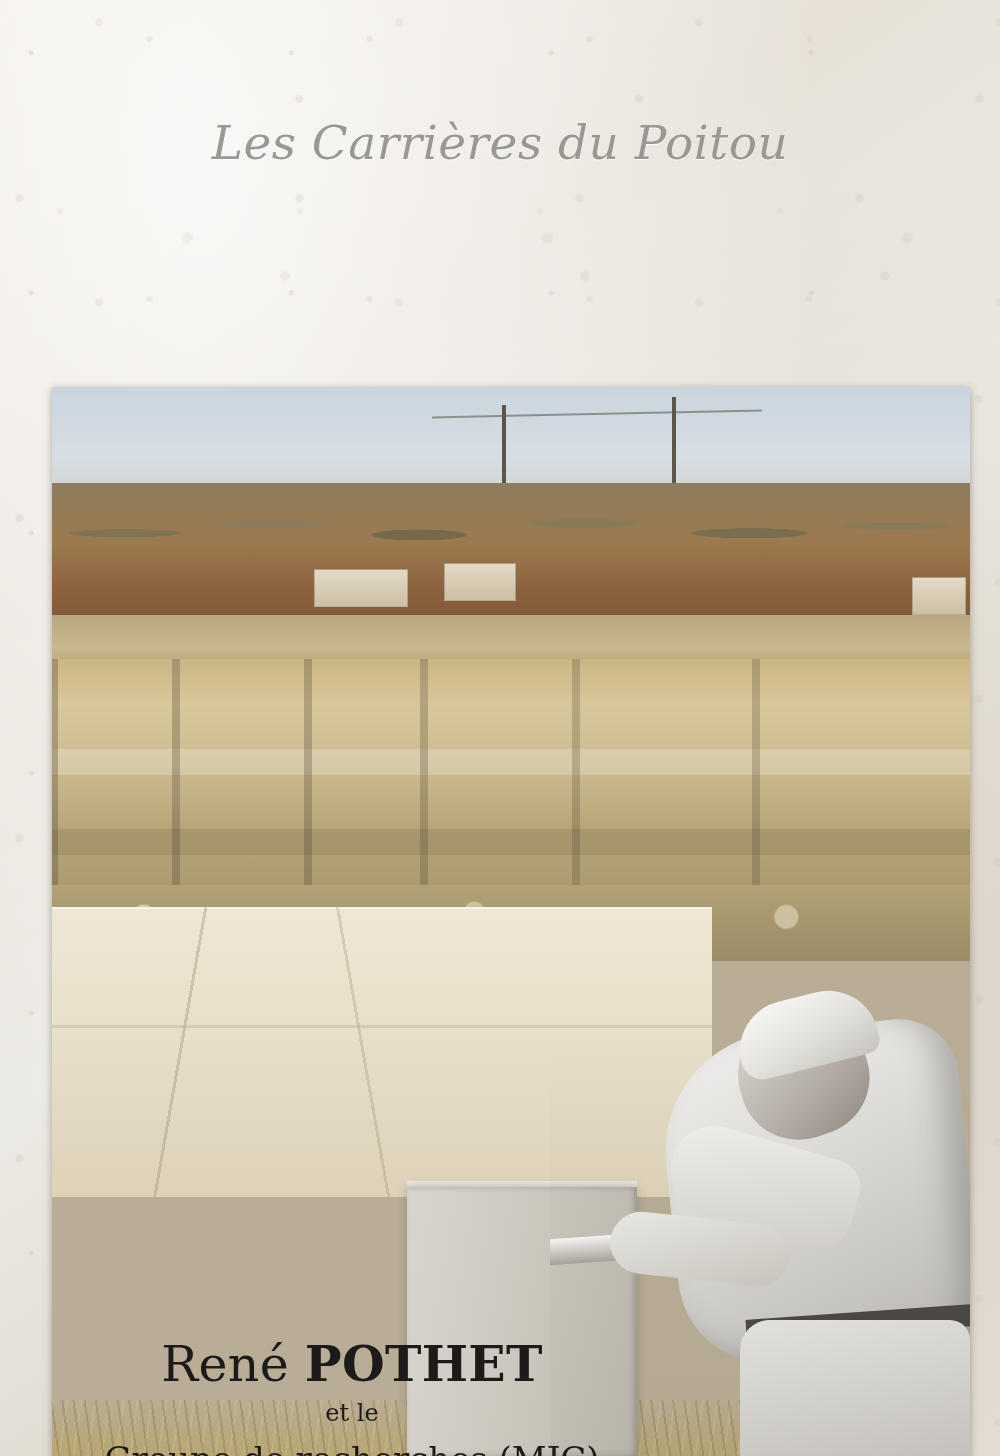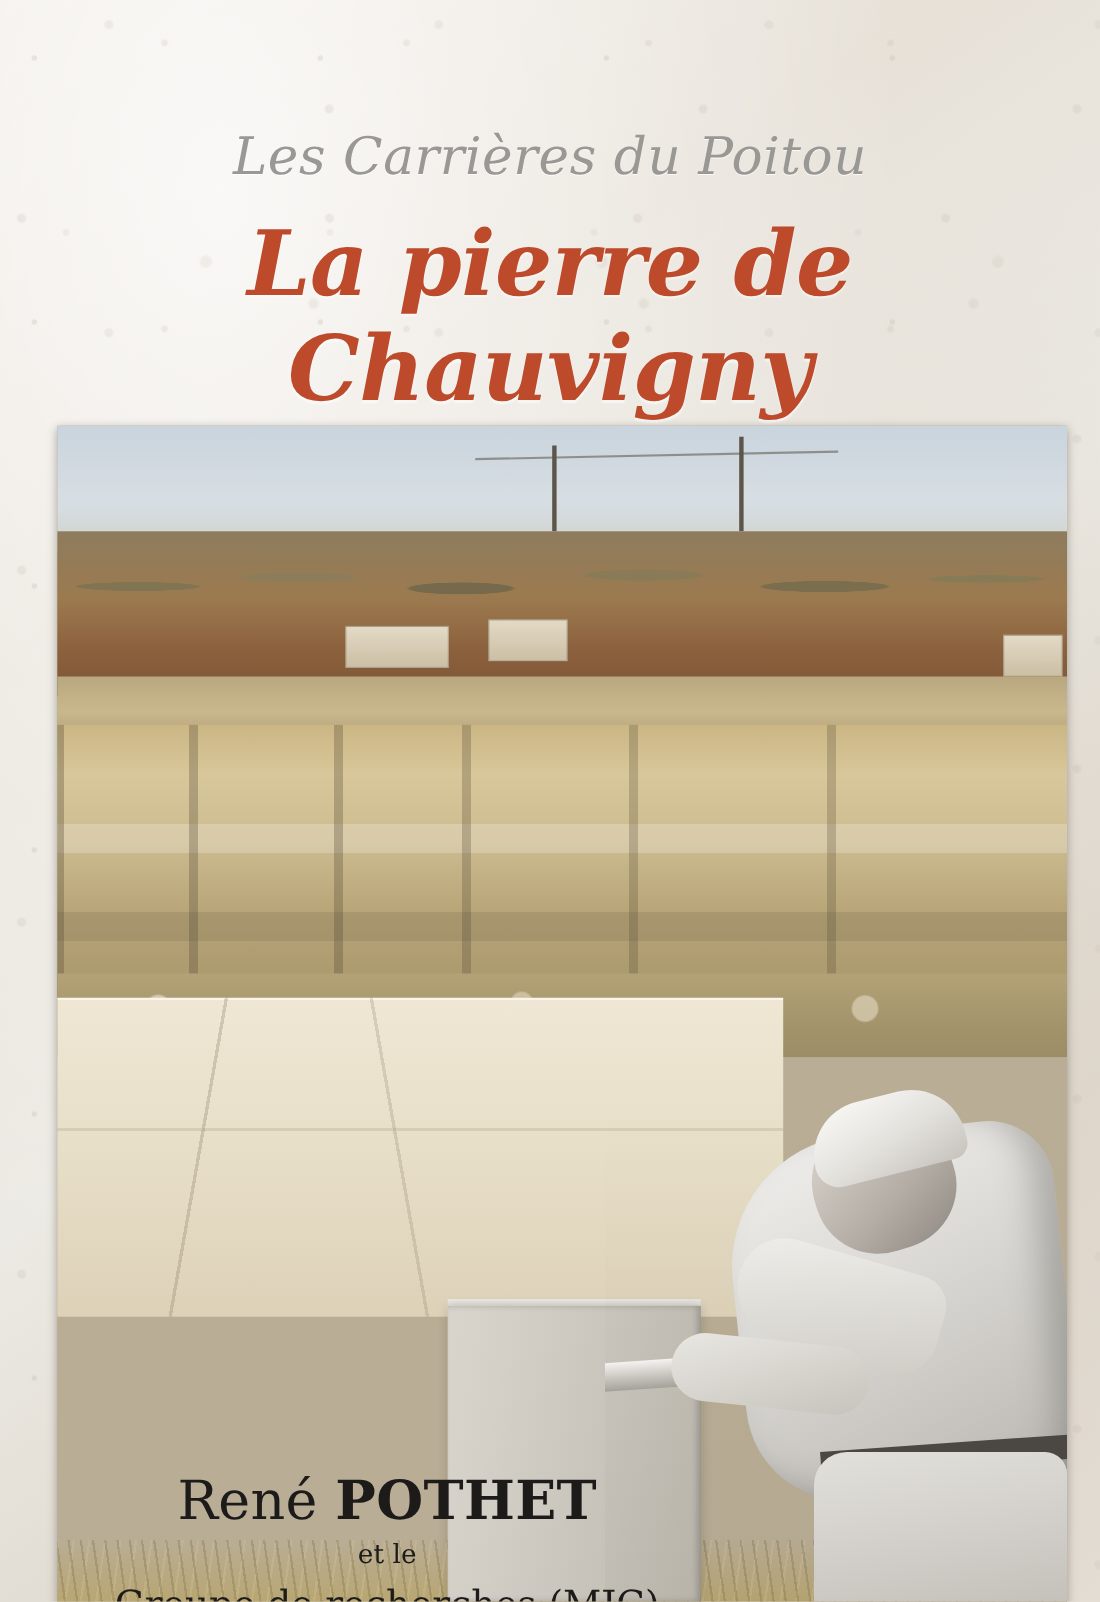--- a/index.html
+++ b/index.html
@@ -354,21 +354,20 @@
     color: #1c1b19;
   }
 </style>
 </head>
 <body>
 
 <div id="cover">
 
   <div class="series-title">Les Carrières du Poitou</div>
 
-  <div class="main-title">La pierre de Chauvigny</div>
 
   <div class="photo">
 
     <div class="sky"></div>
     <div class="treeline"></div>
     <div class="wire"></div>
     <div class="pole p1"></div>
     <div class="pole p2"></div>
 
     <div class="bank"></div>

